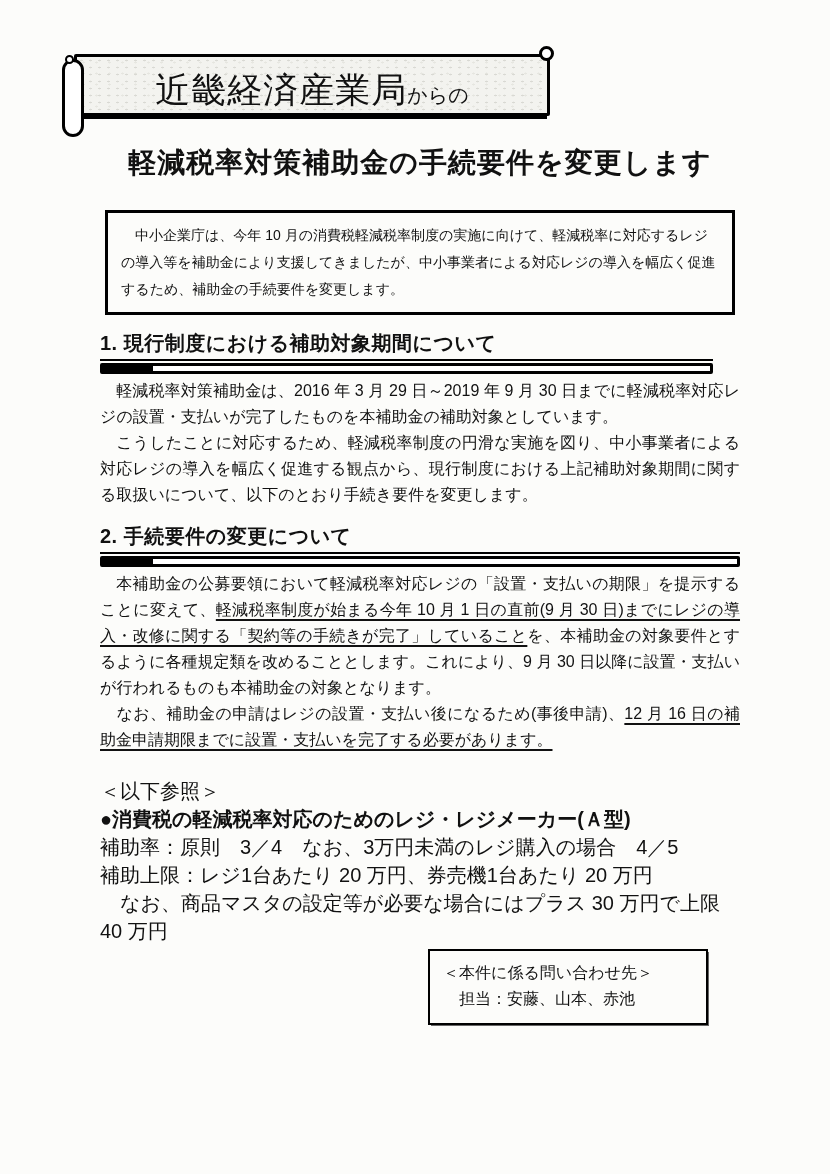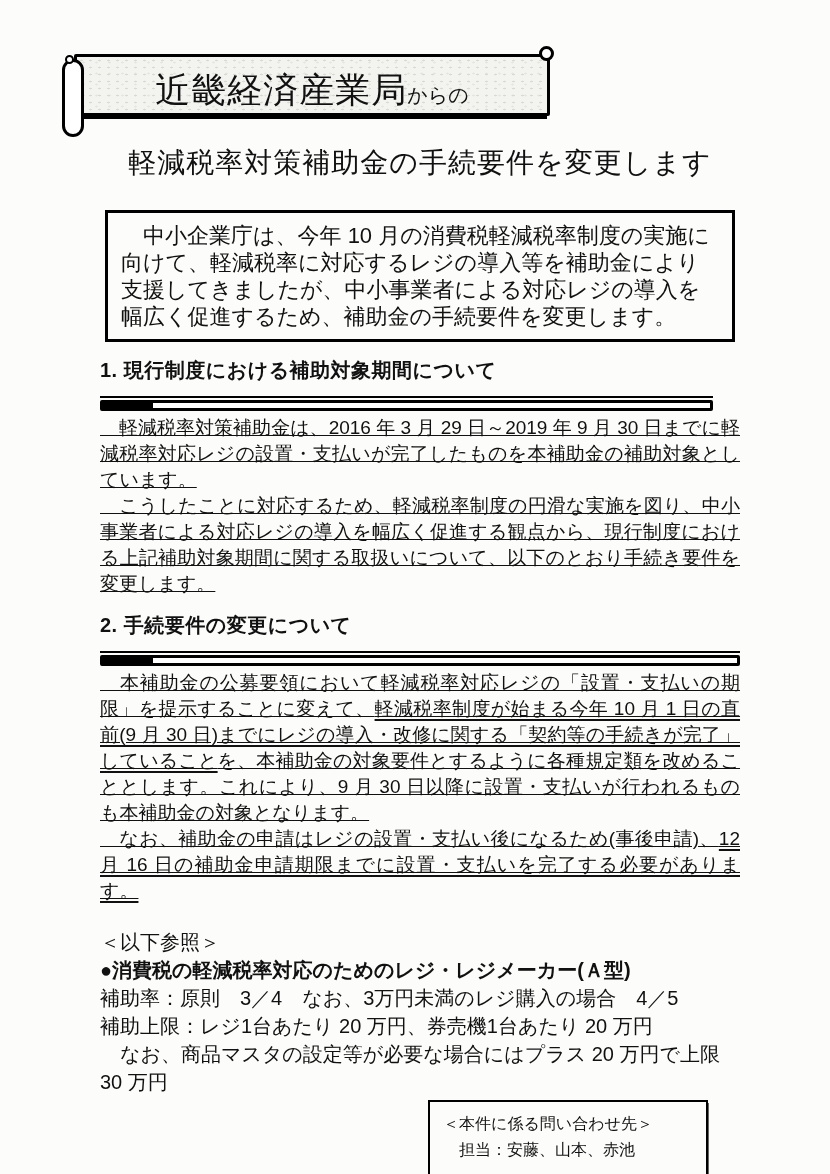--- a/index.html
+++ b/index.html
@@ -36,43 +36,43 @@
   .roll-curl {
     position:absolute; left:3px; top:3px; width:9px; height:9px;
     border:2px solid #000; border-radius:50%; background:#fff; z-index:3;
   }
   .right-curl {
     position:absolute; right:-4px; top:-6px; width:15px; height:15px;
     border:3px solid #000; border-radius:50%; background:#fff; z-index:1;
   }
 
   
-  .doc-title { margin-top:28px; text-align:center; font-size:28px; font-weight:normal; letter-spacing:1px; }
+  .doc-title { margin-top:28px; text-align:center; font-size:28px; font-weight:bold; letter-spacing:1px; }
 
   
   .intro-box {
     margin-top:28px; margin-left:5px; width:630px;
     border:3px solid #000; padding:9px 13px;
-    font-size:22px; line-height:27px;
+    font-size:14px; line-height:27px;
   }
 
   
   .sec-heading {
     margin-top:15px; font-size:20px; font-weight:bold; letter-spacing:0.5px;
-    border-bottom:2px solid #000; padding-bottom:12px;
+    border-bottom:2px solid #000; padding-bottom:2px;
   }
   .sec-heading.w1 { width:613px; }
   .rule3d {
     margin-top:2px; height:11px; border:3px solid #000; border-radius:2px;
     background:linear-gradient(to right, #000 0 50px, #fff 50px);
   }
   .rule3d.w1 { width:613px; }
 
   
-  .para { margin-top:4px; font-size:19px; line-height:26px; text-align:justify;text-decoration:underline; }
+  .para { margin-top:4px; font-size:16px; line-height:26px; text-align:justify; }
   .para + .para { margin-top:0; }
   .u { text-decoration:underline; text-decoration-thickness:1.5px; text-underline-offset:4px; }
 
   
   .reference { margin-top:24px; font-size:20px; line-height:28px; }
   .ref-program { font-weight:bold; }
 
   
   .contact-row { display:flex; margin-top:4px; }
   .contact-box {
@@ -112,21 +112,21 @@
     <h2 class="sec-heading">2. 手続要件の変更について</h2>
     <div class="rule3d"></div>
     <p class="para"><span>　本補助金の公募要領において軽減税率対応レジの「設置・支払いの期限」を提示することに変えて、</span><span class="u">軽減税率制度が始まる今年 10 月 1 日の直前(9 月 30 日)までにレジの導入・改修に関する「契約等の手続きが完了」していること</span><span>を、本補助金の対象要件とするように各種規定類を改めることとします。これにより、9 月 30 日以降に設置・支払いが行われるものも本補助金の対象となります。</span></p>
     <p class="para"><span>　なお、補助金の申請はレジの設置・支払い後になるため(事後申請)、</span><span class="u">12 月 16 日の補助金申請期限までに設置・支払いを完了する必要があります。</span></p>
 
     <div class="reference">
       <div>＜以下参照＞</div>
       <div class="ref-program">●消費税の軽減税率対応のためのレジ・レジメーカー(Ａ型)</div>
       <div>補助率：原則　3／4　なお、3万円未満のレジ購入の場合　4／5</div>
       <div>補助上限：レジ1台あたり 20 万円、券売機1台あたり 20 万円</div>
-      <div>　なお、商品マスタの設定等が必要な場合にはプラス 20 万円で上限 30 万円</div>
+      <div>　なお、商品マスタの設定等が必要な場合にはプラス 30 万円で上限 40 万円</div>
     </div>
 
     <div class="contact-row">
       <div class="contact-box">
         <div>＜本件に係る問い合わせ先＞</div>
         <div class="indent">担当：安藤、山本、赤池</div>
 
       </div>
     </div>
 

